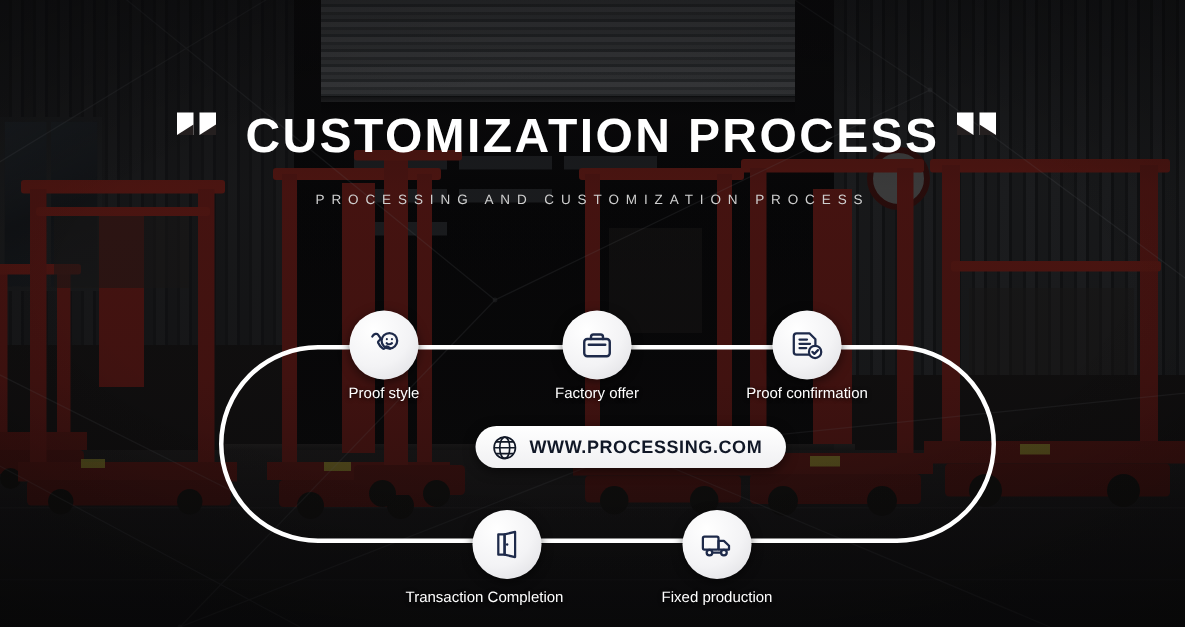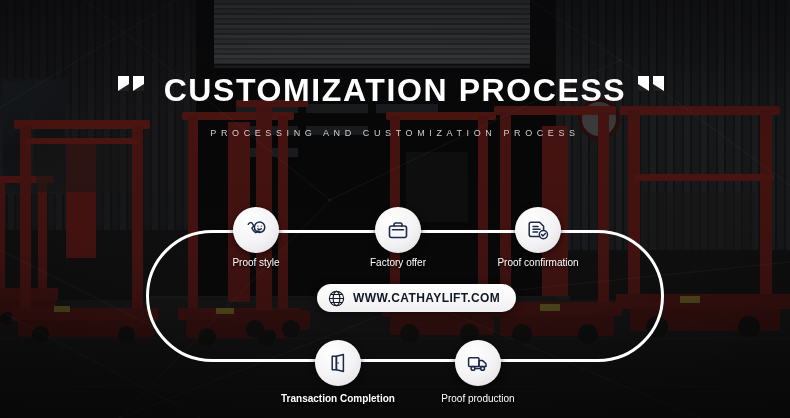--- a/index.html
+++ b/index.html
@@ -360,36 +360,36 @@
     </div>
     <div class="node-label" style="left:478px;top:211px;width:120px;">Proof confirmation</div>
 
     <div class="node" style="left:315px;top:294px;">
       <svg width="24" height="24" viewBox="0 0 24 24" fill="none" stroke="#1e2a4a" stroke-width="1.5" stroke-linecap="round" stroke-linejoin="round">
         <path d="M6.2 5.2h4.2v13.6H6.2z"></path>
         <path d="M10.4 5.2l7 -1.6v16.8l-7 -1.6z"></path>
         <circle cx="12.1" cy="12" r="0.8" fill="#1e2a4a" stroke="none"></circle>
       </svg>
     </div>
-    <div class="node-label" style="left:268px;top:347px;width:140px;font-weight:bold;">Transaction Completion</div>
+    <div class="node-label" style="left:253px;top:347px;width:140px;">Transaction Completion</div>
 
     <div class="node" style="left:455px;top:294px;">
       <svg width="24" height="24" viewBox="0 0 24 24" fill="none" stroke="#1e2a4a" stroke-width="1.5" stroke-linecap="round" stroke-linejoin="round">
         <rect x="2.6" y="6.8" width="10.4" height="8.6" rx="1"></rect>
         <path d="M13 9.6h3.6l3.4 3.2v2.6H13z"></path>
         <circle cx="7" cy="17.4" r="1.9"></circle>
         <circle cx="16.6" cy="17.4" r="1.9"></circle>
         <path d="M8.9 17.4h5.8"></path>
       </svg>
     </div>
-    <div class="node-label" style="left:418px;top:347px;width:120px;">Proof production</div>
+    <div class="node-label" style="left:418px;top:347px;width:120px;">Fixed production</div>
 
     <div class="url-pill">
       <svg width="19" height="19" viewBox="0 0 24 24" fill="none" stroke="#111827" stroke-width="1.4">
         <circle cx="12" cy="12" r="9"></circle>
         <ellipse cx="12" cy="12" rx="4.2" ry="9"></ellipse>
         <path d="M3 12h18M4.6 7h14.8M4.6 17h14.8"></path>
       </svg>
-      <span class="url-text">WWW.CATHAYLIFT.COM</span>
+      <span class="url-text">WWW.PROCESSING.COM</span>
     </div>
 
   </div>
 </div>
 
 </body></html>

